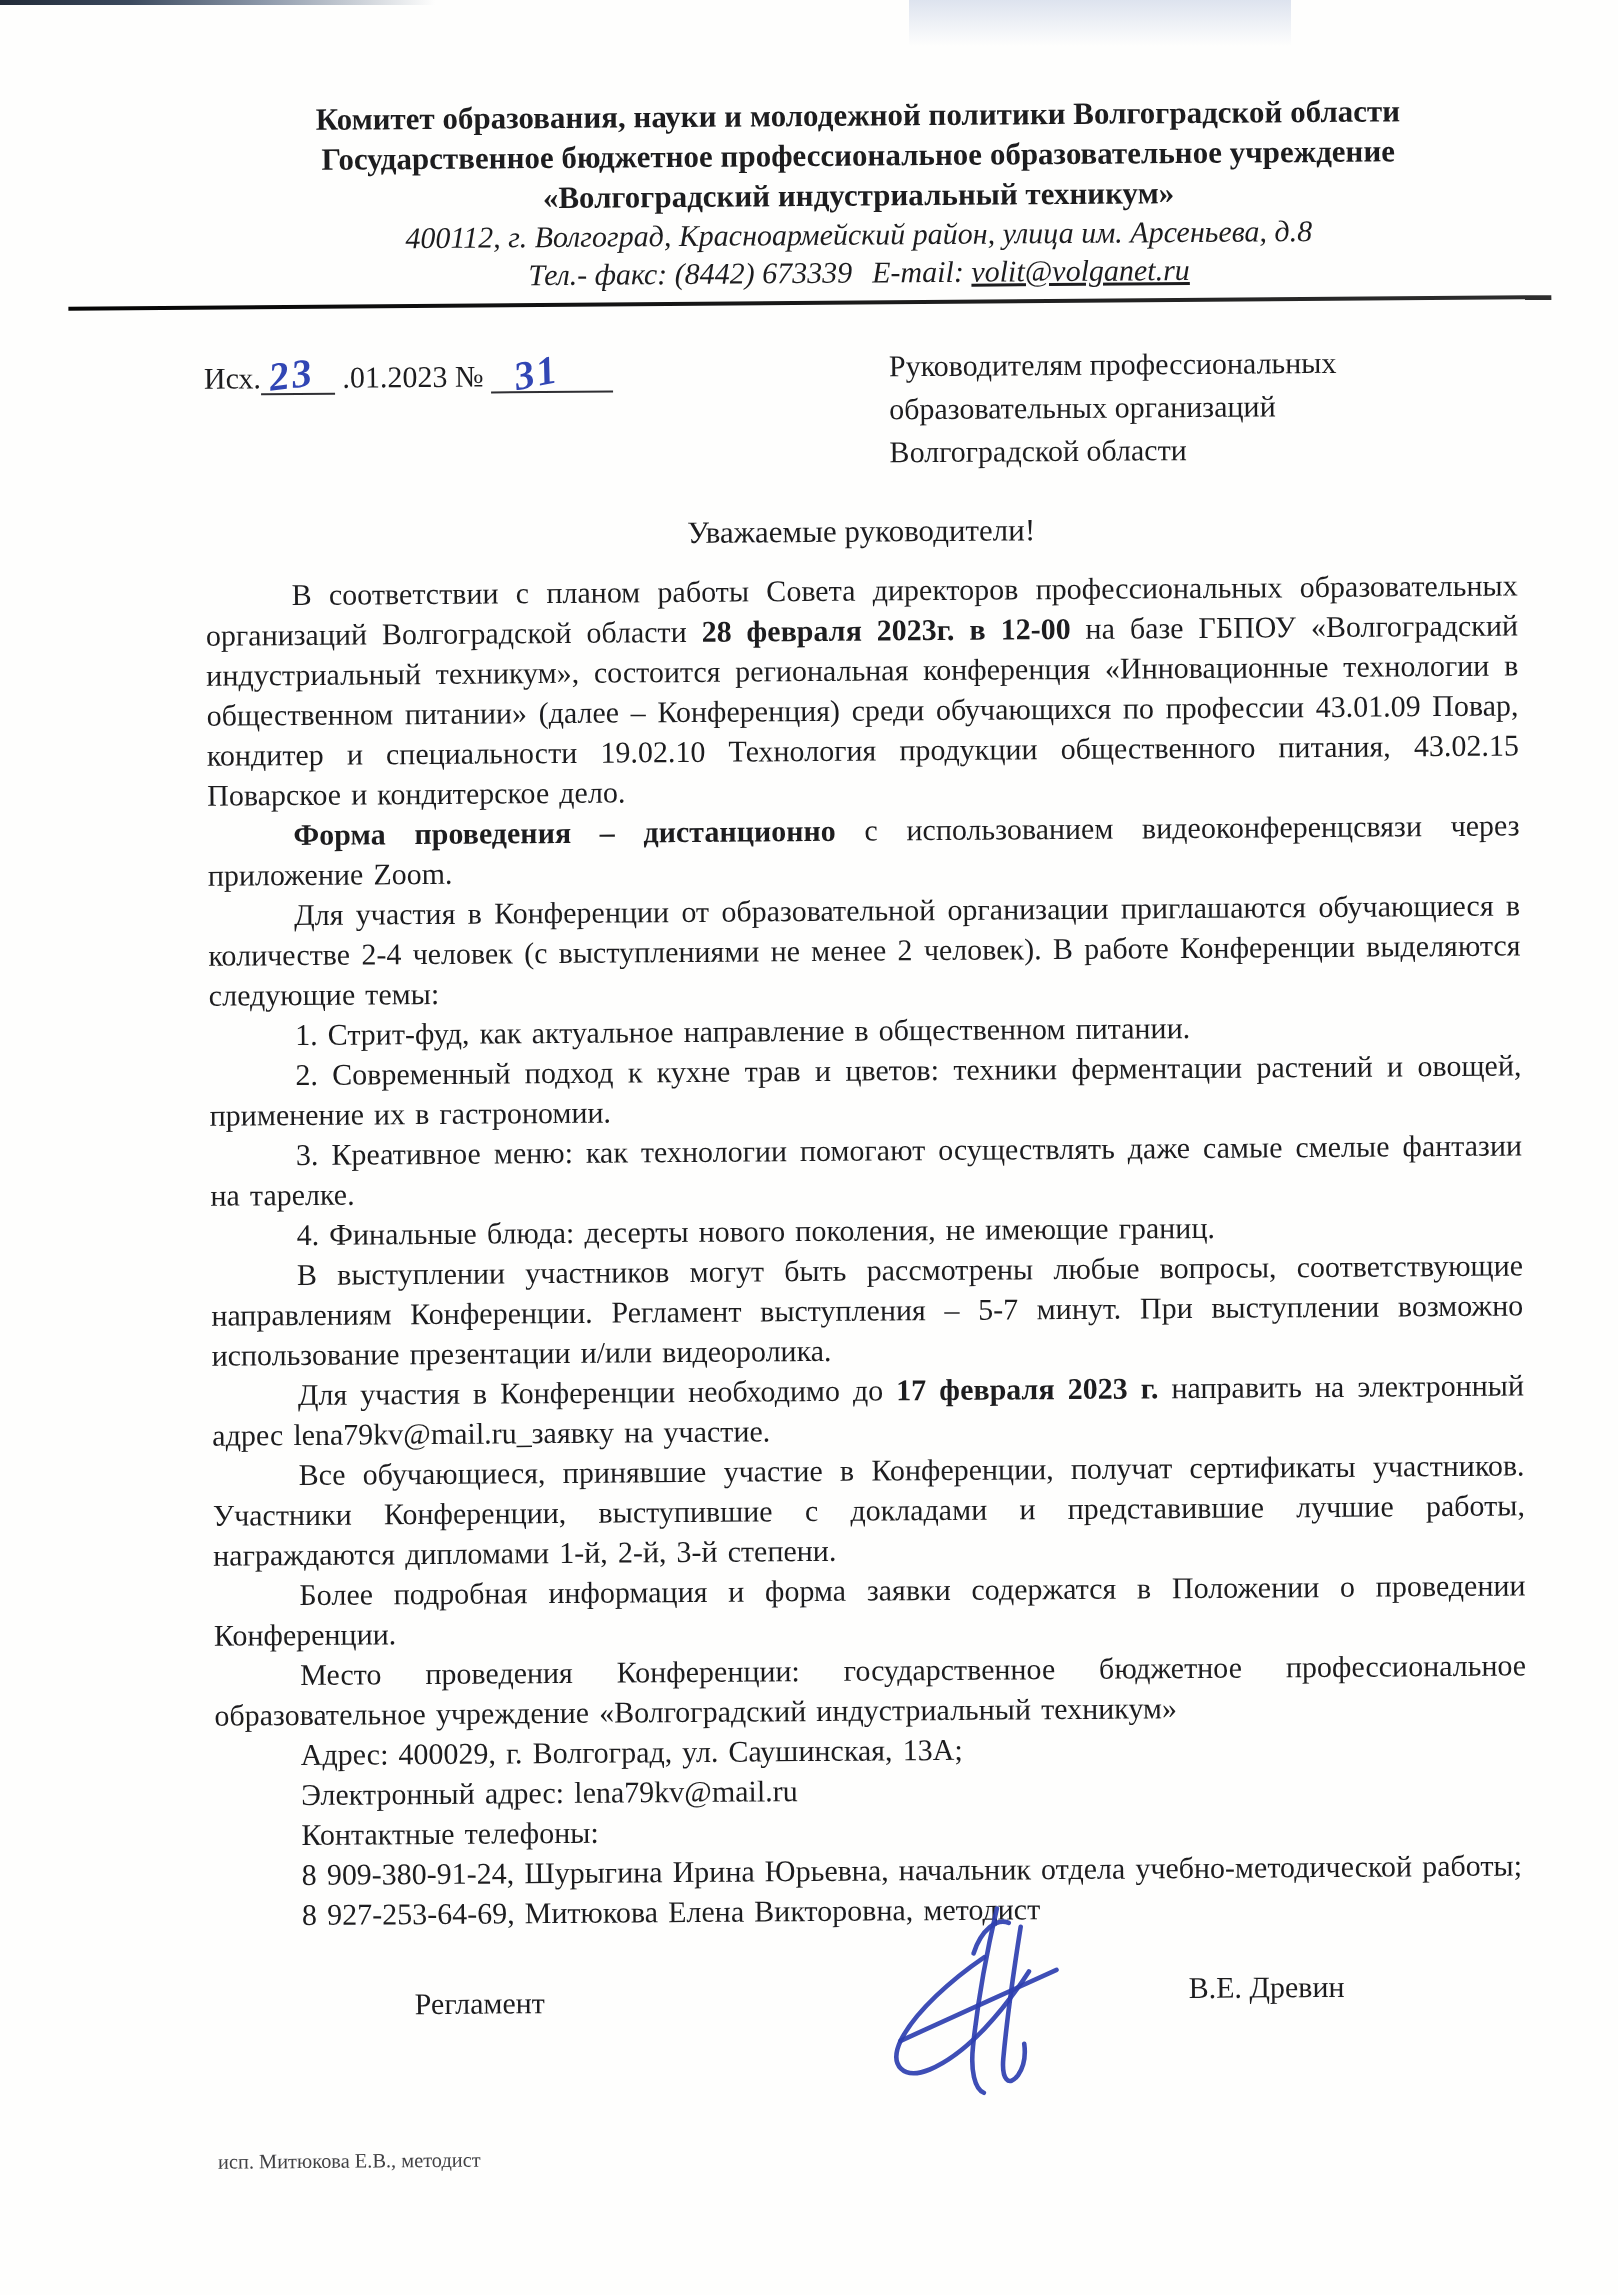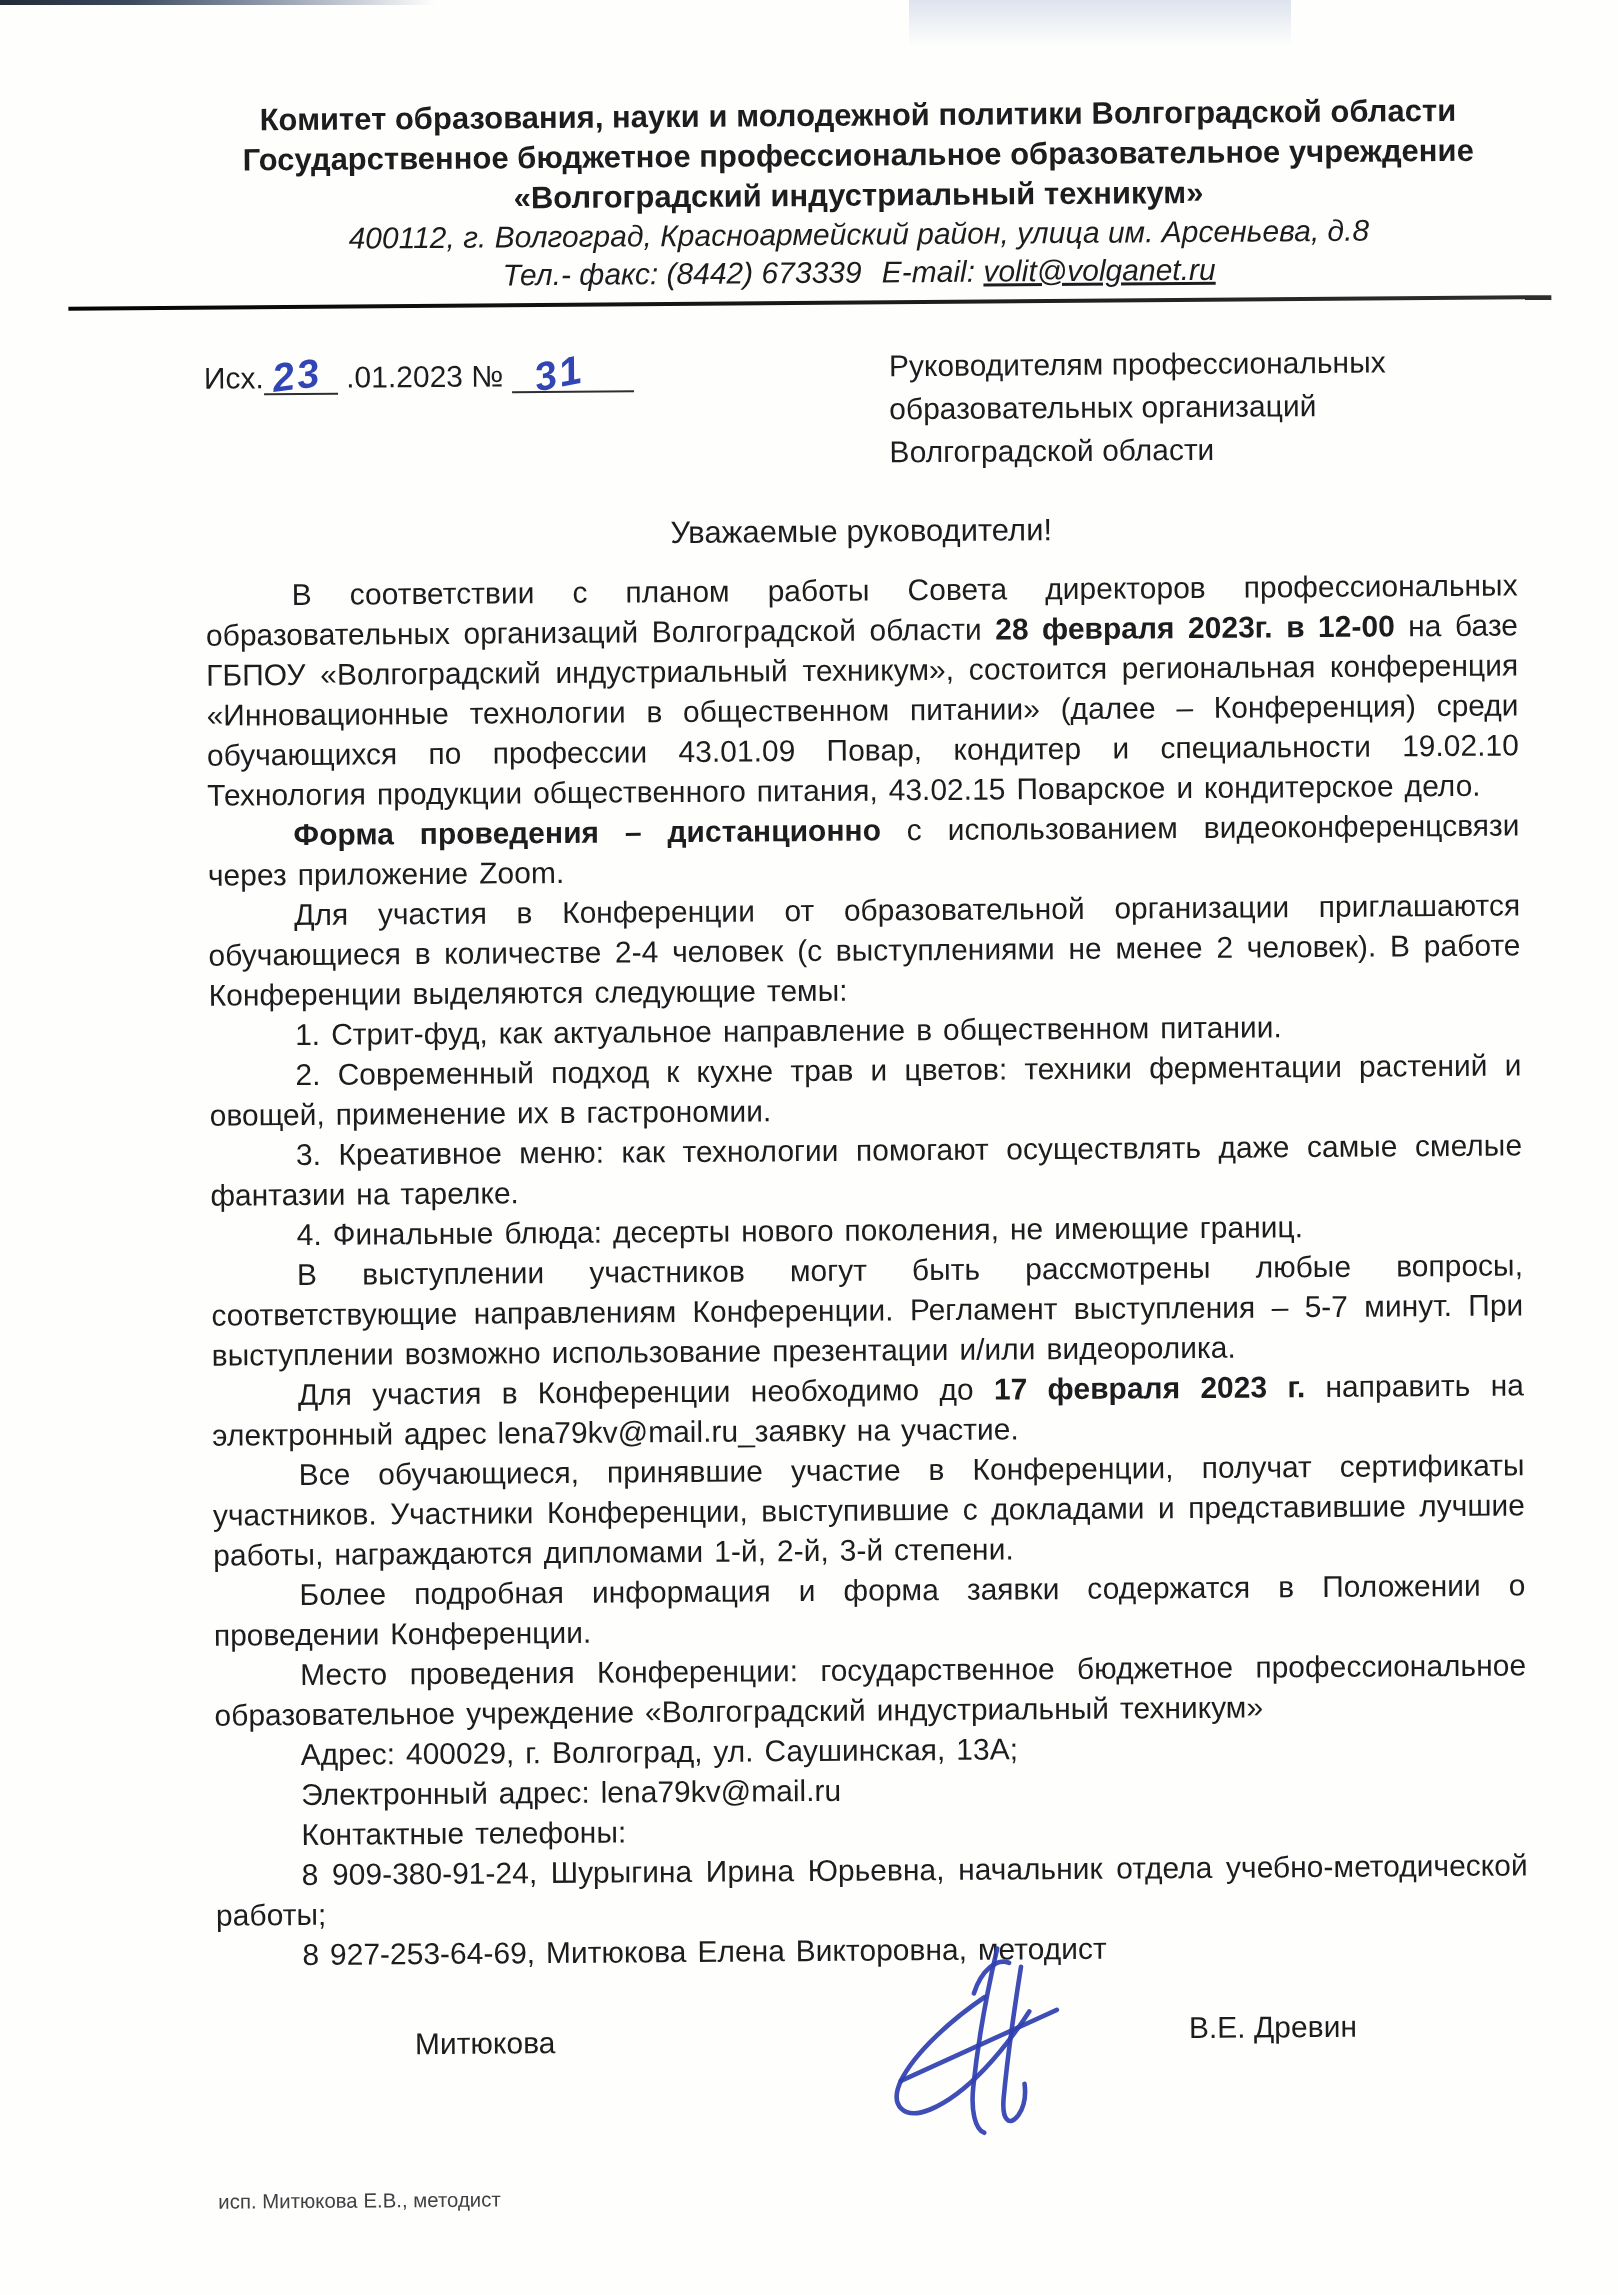--- a/index.html
+++ b/index.html
@@ -5,21 +5,21 @@
   * { box-sizing: border-box; }
   html, body { margin: 0; padding: 0; }
   body { background: #ffffff; }
 
   .page {
     position: relative;
     width: 1619px;
     height: 2295px;
     background: #fefefd;
     overflow: hidden;
-    font-family: Liberation Sans, sans-serif;
+    font-family: Liberation Serif, serif;
     color: #1d1d1f;
   }
 
   
   .artifact-top {
     position: absolute; top: 0; left: 0;
     width: 435px; height: 4.6px;
     background: linear-gradient(to right, #222b38 0%, #3c4a5e 30%, #8b97a8 60%, rgba(255,255,255,0) 100%);
   }
   .artifact-haze {
@@ -140,21 +140,21 @@
       <p><span>Более подробная информация и форма заявки содержатся в Положении о проведении Конференции.</span></p>
       <p><span>Место проведения Конференции: государственное бюджетное профессиональное образовательное учреждение «Волгоградский индустриальный техникум»</span></p>
       <p><span>Адрес: 400029, г. Волгоград, ул. Саушинская, 13А;</span></p>
       <p><span>Электронный адрес: lena79kv@mail.ru</span></p>
       <p><span>Контактные телефоны:</span></p>
       <p><span>8 909-380-91-24, Шурыгина Ирина Юрьевна, начальник отдела учебно-методической работы;</span></p>
       <p><span>8 927-253-64-69, Митюкова Елена Викторовна, методист</span></p>
     </div>
 
     <div class="sign-row">
-      <span class="sign-label">Митюкова</span>
+      <span class="sign-label">Регламент</span>
       <svg class="signature-svg" viewBox="0 0 330 310" aria-hidden="true">
         <path d="M196,12 C182,70 166,150 158,222 C154,258 160,286 174,292"></path>
         <path d="M232,40 C222,100 210,180 204,240 C201,272 212,284 226,266 C236,252 238,234 236,218"></path>
         <path d="M176,86 C128,118 70,168 48,212 C30,250 52,272 92,256 C150,232 206,166 244,108"></path>
         <path d="M48,212 C120,180 210,140 286,106"></path>
         <path d="M160,80 C172,44 196,26 214,34"></path>
       </svg>
       <span class="sign-name">В.Е. Древин</span>
     </div>
 

